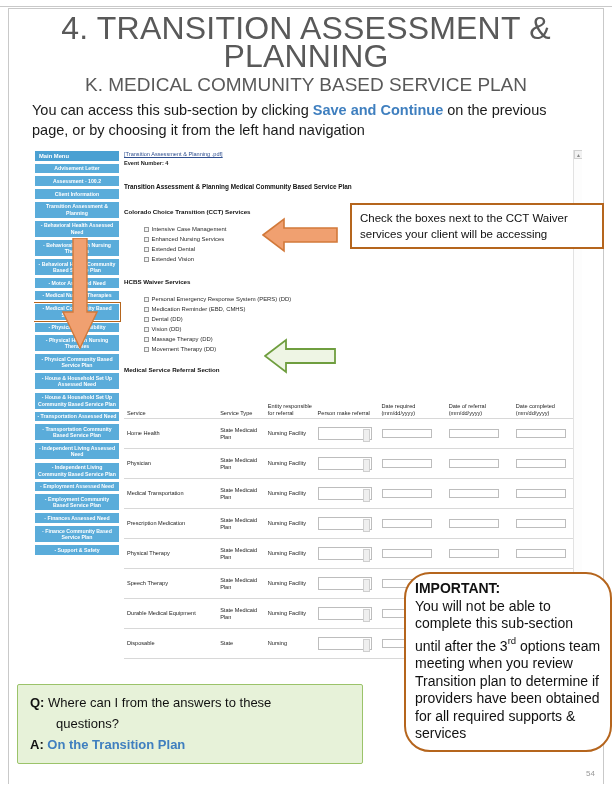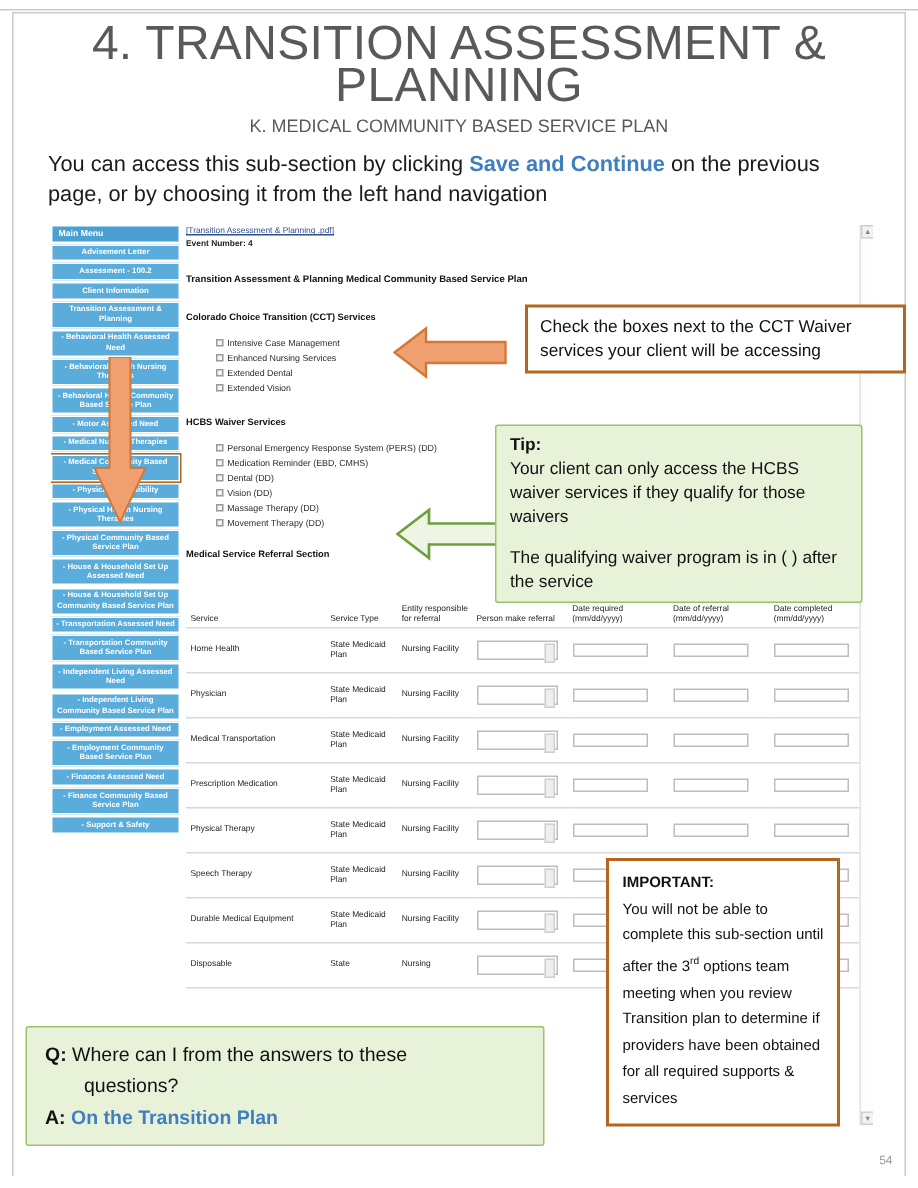--- a/index.html
+++ b/index.html
@@ -36,21 +36,21 @@
     text-align: center;
     font-size: 32px;
     line-height: 28px;
     color: #595959;
     letter-spacing: 0.2px;
   }
   .title-sub {
     position: absolute;
     left: 36px; top: 74px; width: 540px;
     text-align: center;
-    font-size: 12px;
+    font-size: 19px;
     line-height: 21px;
     color: #595959;
   }
   .intro {
     position: absolute;
     left: 32px; top: 101px; width: 552px;
     font-size: 14.5px;
     line-height: 19.5px;
     color: #1a1a1a;
   }
@@ -240,23 +240,24 @@
     color: #111;
     padding: 5px 9px;
     border-radius: 2px;
   }
   #callout-check { left: 330px; top: 203px; width: 254px; margin-left: 20px; }
   #callout-tip   { left: 330px; top: 283px; width: 245px; font-size: 11.5px; }
   #callout-tip .tip-head { font-weight: bold; }
   #callout-tip p { margin: 0; }
   #callout-tip p.gap { margin-top: 11px; }
   #callout-important {
-    left: 404px; top: 572px; width: 156px;
-    font-size: 10px; line-height: 17.6px;
+    left: 404px; top: 572px; width: 208px;
+    font-size: 14px; line-height: 17.6px;
     padding: 6px 8px 7px 9px;
+    border-radius: 26px;
   }
   #callout-important .ci-head { font-weight: bold; }
   #callout-qa {
     left: 17px; top: 684px; width: 346px;
     font-size: 13px; line-height: 21px;
     padding: 7px 10px 8px 12px;
   }
   #callout-qa .q-lbl, #callout-qa .a-lbl { font-weight: bold; }
   #callout-qa .q-body { }
   #callout-qa .q-line2 { display: block; padding-left: 26px; }
@@ -503,25 +504,20 @@
   </svg>
 
   <svg class="arrow-left-green" viewBox="0 0 72 40">
     <polygon points="1,20 22,4 22,13 71,13 71,27 22,27 22,36" fill="#eef5e4" stroke="#6f9e3f" stroke-width="1.8"></polygon>
   </svg>
 
   <div class="callout co-orange" id="callout-check">
     <span>Check the boxes next to the CCT Waiver services your client will be accessing</span>
   </div>
 
-  <div class="callout co-green" id="callout-tip">
-    <p class="tip-head">Tip:</p>
-    <p>Your client can only access the HCBS waiver services if they qualify for those waivers</p>
-    <p class="gap">The qualifying waiver program is in ( ) after the service</p>
-  </div>
 
   <div class="callout co-orange" id="callout-important">
     <div class="ci-head">IMPORTANT:</div>
     <div><span>You </span><b>will not</b><span> be able to complete this sub-section until </span><b>after the 3</b><b><sup>rd</sup></b><b> options team meeting</b><span> when you review Transition plan to determine if providers have been obtained for all required supports &amp; services</span></div>
   </div>
 
   <div class="callout co-green" id="callout-qa">
     <div>
       <span class="q-lbl">Q:</span>
       <span class="q-body">Where can I from the answers to these</span>

